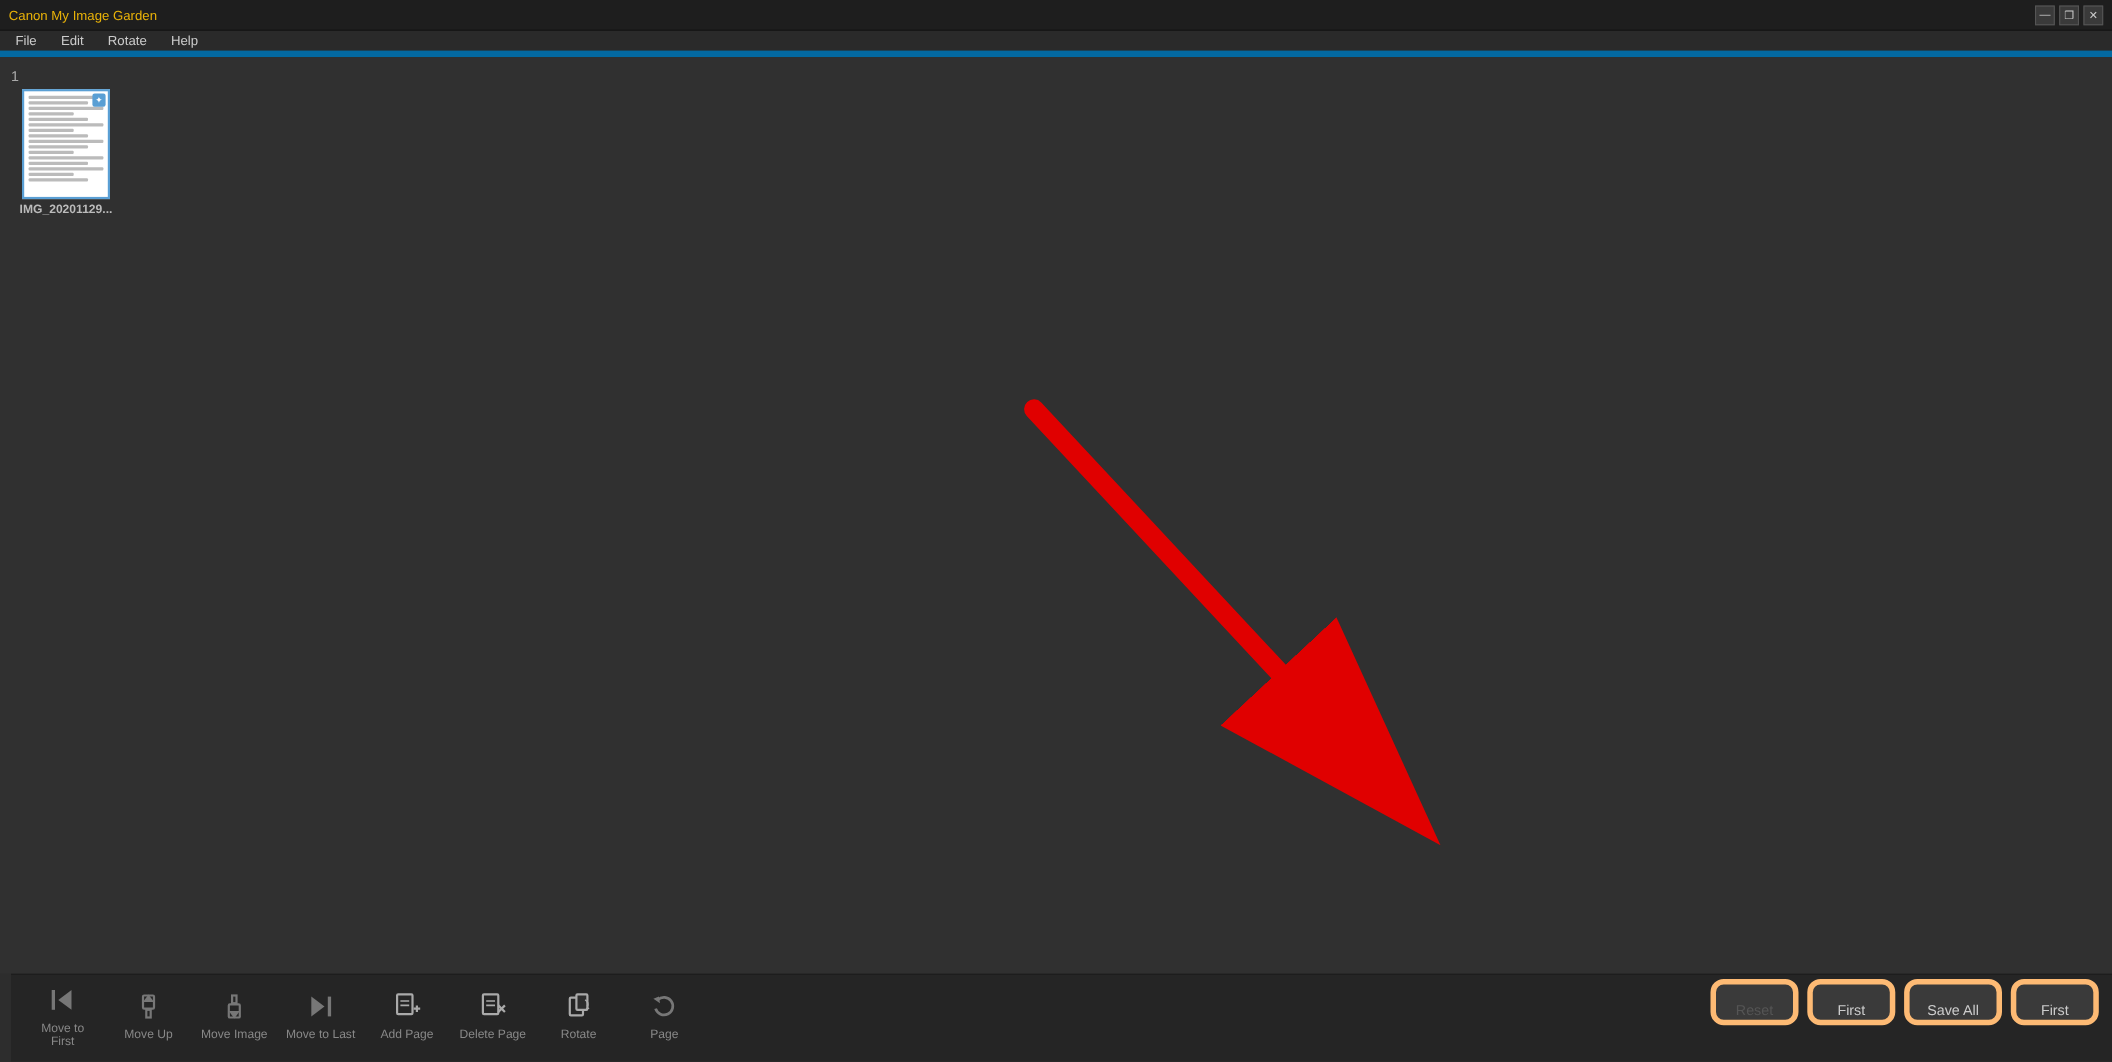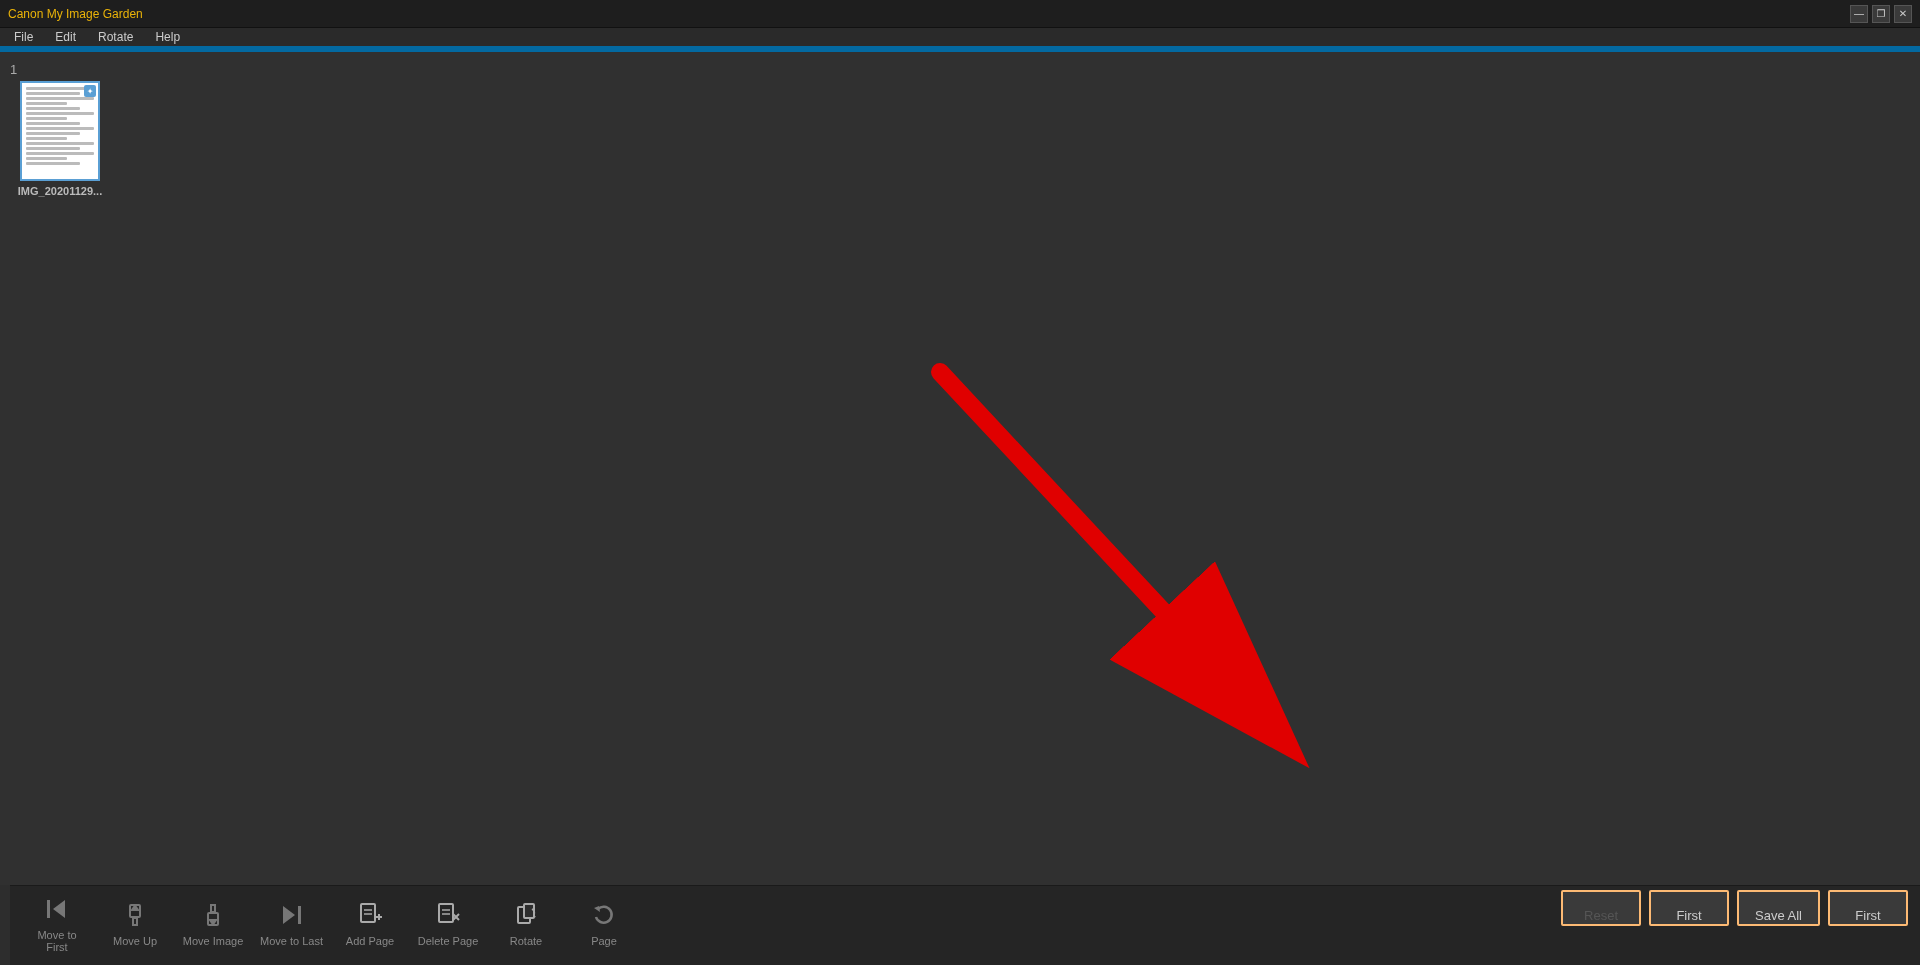--- a/index.html
+++ b/index.html
@@ -198,25 +198,25 @@
     }
 
     .toolbar-spacer {
       flex: 1;
     }
 
     .action-btn {
       height: 36px;
       min-width: 80px;
       background: #3a3a3a;
-      border: 2px solid #fdba74;
+      border: 5px solid #fdba74;
       color: #ccc;
       font-size: 13px;
       cursor: pointer;
-      border-radius: 2px;
+      border-radius: 12px;
       padding: 16px 16px;
     }
 
     .action-btn.disabled {
       color: #555;
       cursor: default;
     }
 
     
     .icon-svg {

